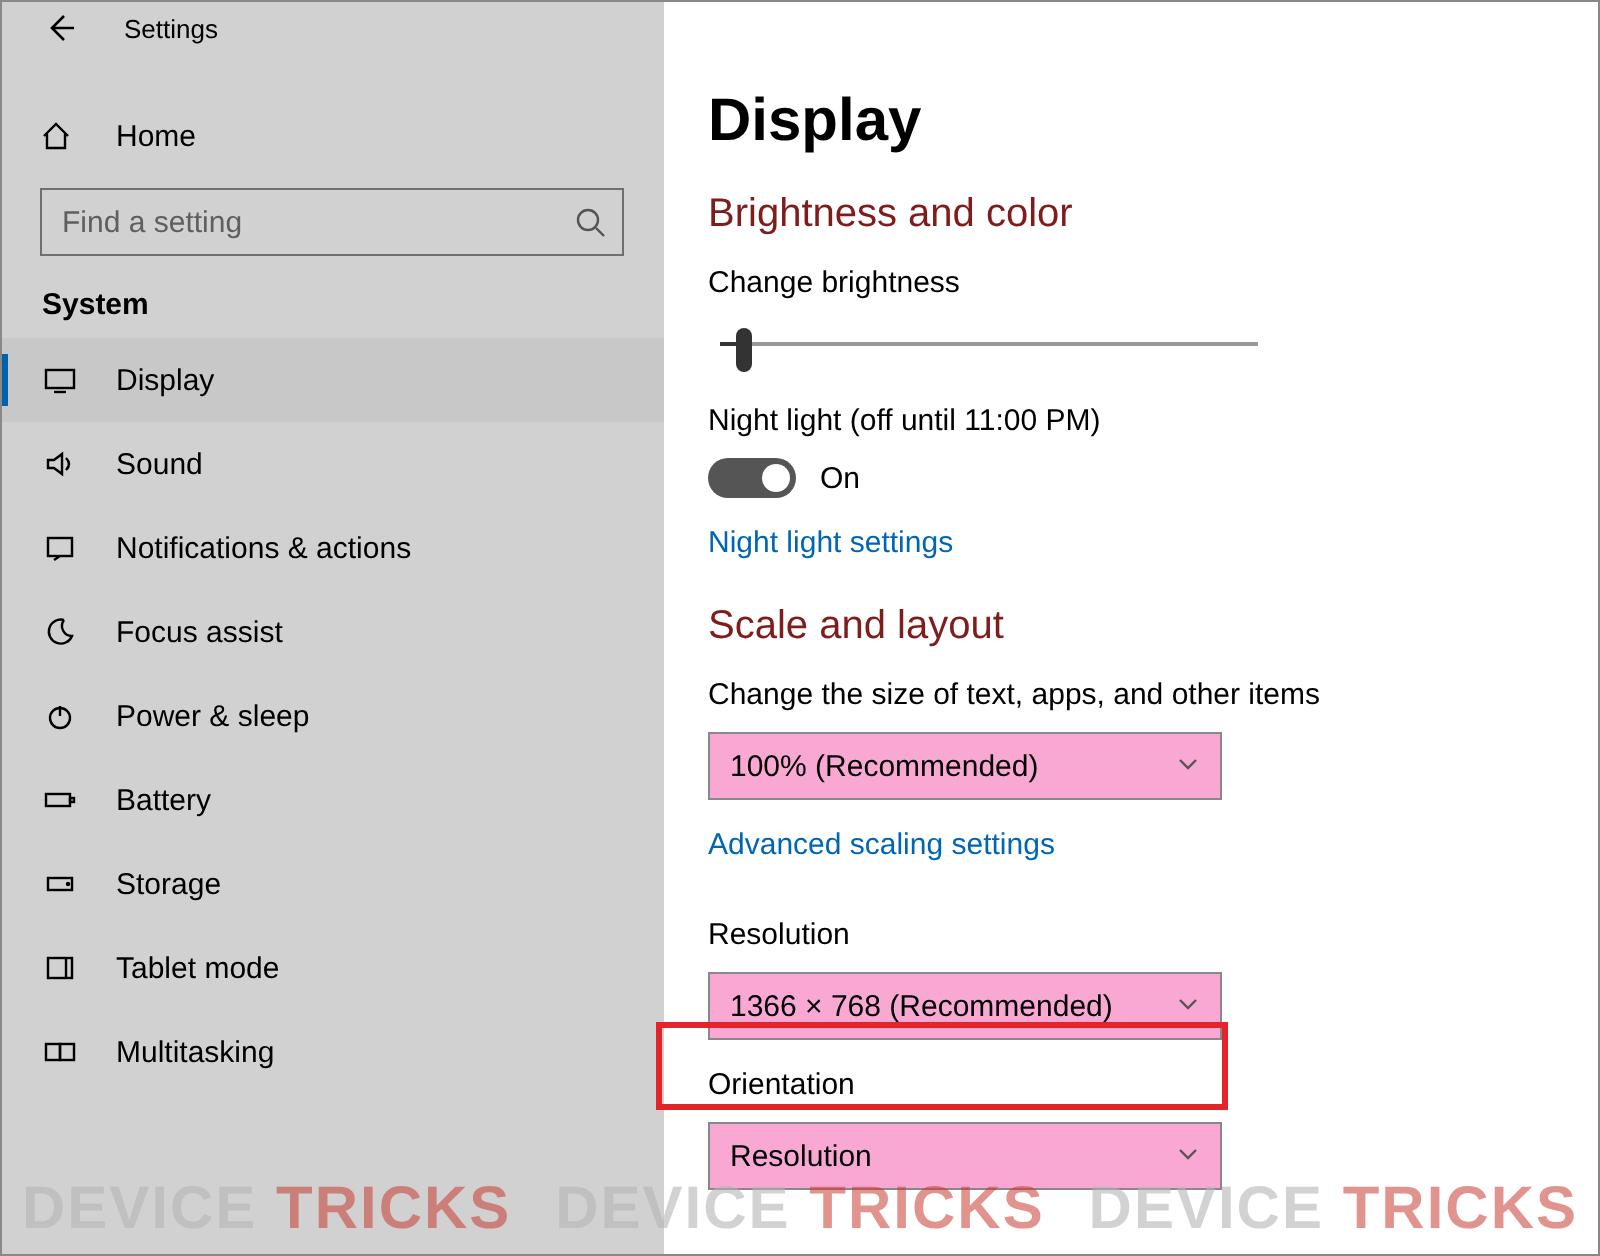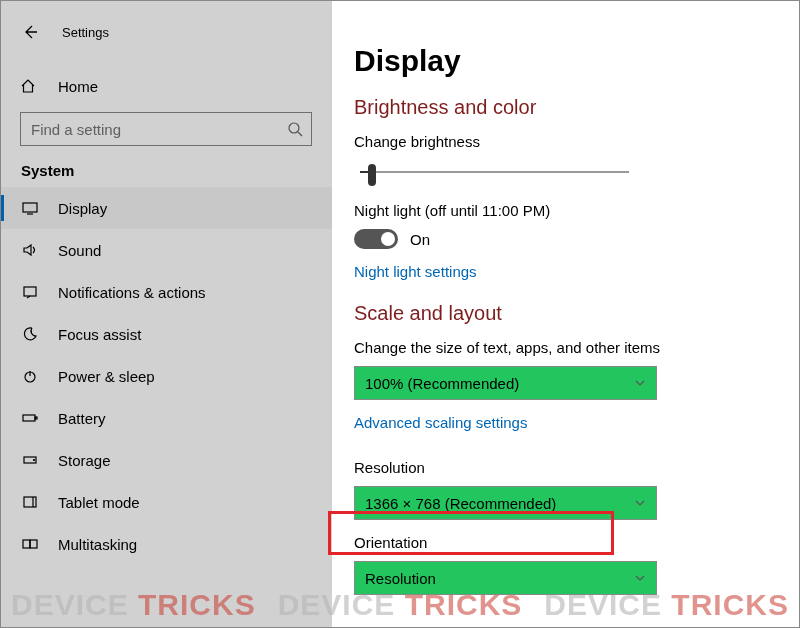--- a/index.html
+++ b/index.html
@@ -1,20 +1,20 @@
 <!DOCTYPE html>
 <html><head>
 <meta charset="utf-8">
 <style>
 * { margin: 0; padding: 0; box-sizing: border-box; font-family: "Segoe UI", sans-serif; }
 body { width: 800px; height: 628px; background: #fff; position: relative; overflow: hidden; }
 .app { display: flex; width: 100%; height: 100%; }
 .sidebar { width: 332px; background: #fff; position: relative; }
 .sidebar-overlay { position: absolute; inset: 0; background: rgba(0,0,0,0.18); pointer-events: none; }
-.sidebar-inner { position: relative; padding-top: 18px; }
+.sidebar-inner { position: relative; }
 .back-row { display: flex; align-items: center; padding-left: 20px; height: 28px; margin-bottom: 24px; }
 .back-arrow { width: 20px; height: 20px; display: flex; align-items: center; justify-content: center; margin-right: 22px; }
 .back-arrow svg { width: 16px; height: 16px; }
 .settings-title { font-size: 13px; color: #000; }
 .home-row { display: flex; align-items: center; padding-left: 20px; height: 32px; margin-bottom: 10px; }
 .home-row .icon { width: 20px; margin-right: 18px; display: flex; align-items: center; }
 .home-row .icon svg { width: 16px; height: 16px; }
 .home-label { font-size: 15px; color: #000; }
 .search-box { margin: 8px 20px 16px 20px; border: 1px solid #888; background: #fff; height: 34px; display: flex; align-items: center; padding: 0 8px 0 10px; }
 .search-box input { border: none; outline: none; flex: 1; font-size: 15px; color: #666; background: transparent; }
@@ -32,21 +32,21 @@
 .field-label { font-size: 15px; color: #000; margin-bottom: 10px; }
 .slider-row { width: 275px; height: 24px; position: relative; margin-bottom: 18px; }
 .slider-track { position: absolute; left: 6px; right: 0; top: 11px; height: 2px; background: #999; }
 .slider-fill { position: absolute; left: 6px; top: 11px; height: 2px; width: 14px; background: #333; }
 .slider-thumb { position: absolute; left: 14px; top: 4px; width: 8px; height: 22px; background: #333; border-radius: 4px; }
 .toggle-row { display: flex; align-items: center; margin-bottom: 14px; }
 .toggle { width: 44px; height: 20px; border-radius: 10px; background: #555; position: relative; margin-right: 12px; }
 .toggle-knob { position: absolute; right: 3px; top: 3px; width: 14px; height: 14px; border-radius: 50%; background: #fff; }
 .toggle-label { font-size: 15px; color: #000; }
 .link-text { font-size: 15px; color: #0066b4; margin-bottom: 22px; display: inline-block; }
-.dropdown { width: 303px; height: 34px; border: 1px solid #888; display: flex; align-items: center; padding: 0 10px; font-size: 15px; color: #000; justify-content: space-between; margin-bottom: 14px; background: #22c55e; }
+.dropdown { width: 257px; height: 34px; border: 1px solid #888; display: flex; align-items: center; padding: 0 10px; font-size: 15px; color: #000; justify-content: space-between; margin-bottom: 14px; background: #f9a8d4; }
 .dropdown .chev svg { width: 12px; height: 12px; }
 .highlight-box { position: absolute; border: 3px solid #e3242b; pointer-events: none; }
 .watermark { position: absolute; left: 0; right: 0; bottom: 6px; display: flex; justify-content: space-around; font-family: Arial, sans-serif; font-size: 30px; font-weight: 700; color: rgba(180,180,180,0.6); letter-spacing: 1px; pointer-events: none; }
 .watermark span b { color: rgba(200,60,50,0.55); }
 .border-frame { position: absolute; inset: 0; border: 1px solid #888; pointer-events: none; }
 </style>
 </head>
 <body>
 
 <div class="app">

